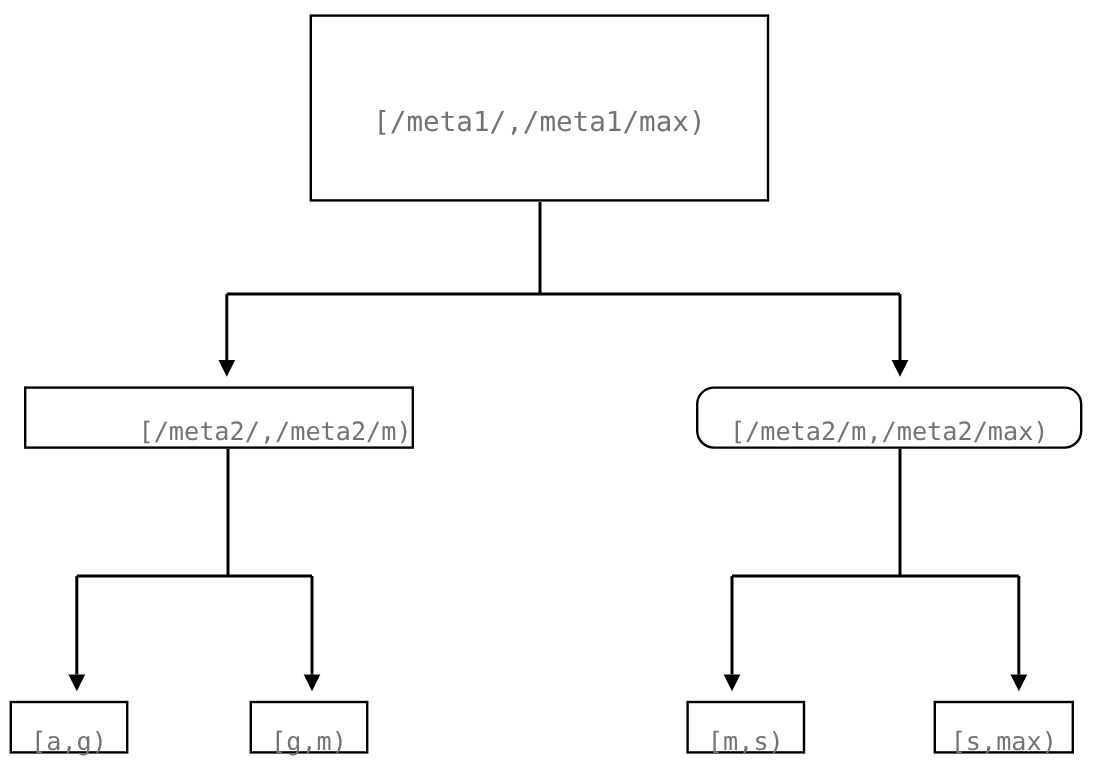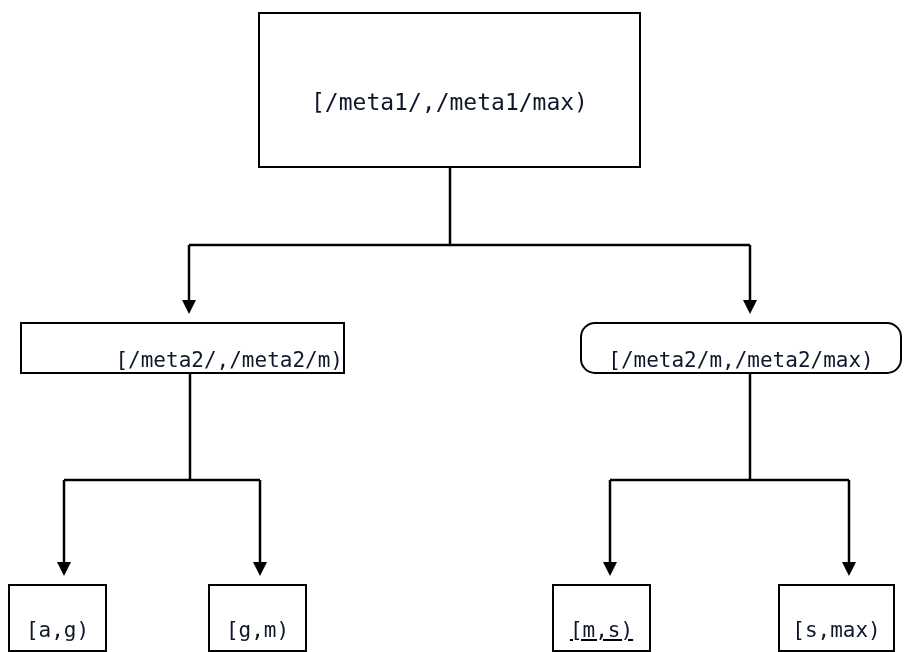--- a/index.html
+++ b/index.html
@@ -28,21 +28,21 @@
     position: absolute;
     box-sizing: border-box;
     background: #ffffff;
     border: 2px solid #000000;
     display: flex;
     align-items: center;
     justify-content: center;
     z-index: 2;
   }
   .node-label {
-    color: #0f172a;
+    color: #737373;
     white-space: pre;
     letter-spacing: 0px;
     line-height: 1;
     margin-top: 25px;
   }
   .node-root {
     left: 258px;
     top: 12px;
     width: 383px;
     height: 156px;
@@ -63,28 +63,28 @@
     width: 322px;
     height: 52px;
     border-radius: 15px;
   }
   .node-mid-left .node-label,
   .node-mid-right .node-label {
     font-size: 21px;
   }
   .node-leaf {
     top: 584px;
-    height: 68px;
+    height: 44px;
   }
   .node-leaf .node-label {
     font-size: 21px;
   }
   .node-leaf-1 { left: 8px;   width: 99px;  }
   .node-leaf-2 { left: 208px; width: 99px; text-align: right;  }
-  .node-leaf-3 { left: 552px; width: 99px; text-decoration: underline;  }
+  .node-leaf-3 { left: 572px; width: 99px;  }
   .node-leaf-4 { left: 778px; width: 117px; }
 </style>
 </head>
 <body>
 
 <div id="diagram-canvas">
 
   <svg id="connector-layer" viewBox="0 0 912 652" width="912" height="652" xmlns="http://www.w3.org/2000/svg">
 
     <g fill="none" stroke="#000000" stroke-width="2.5">

